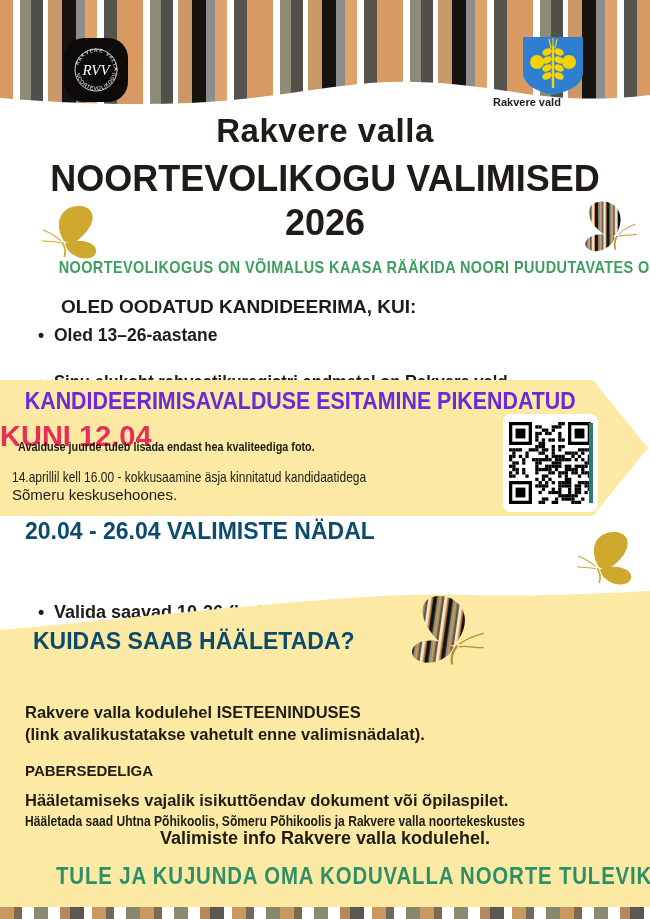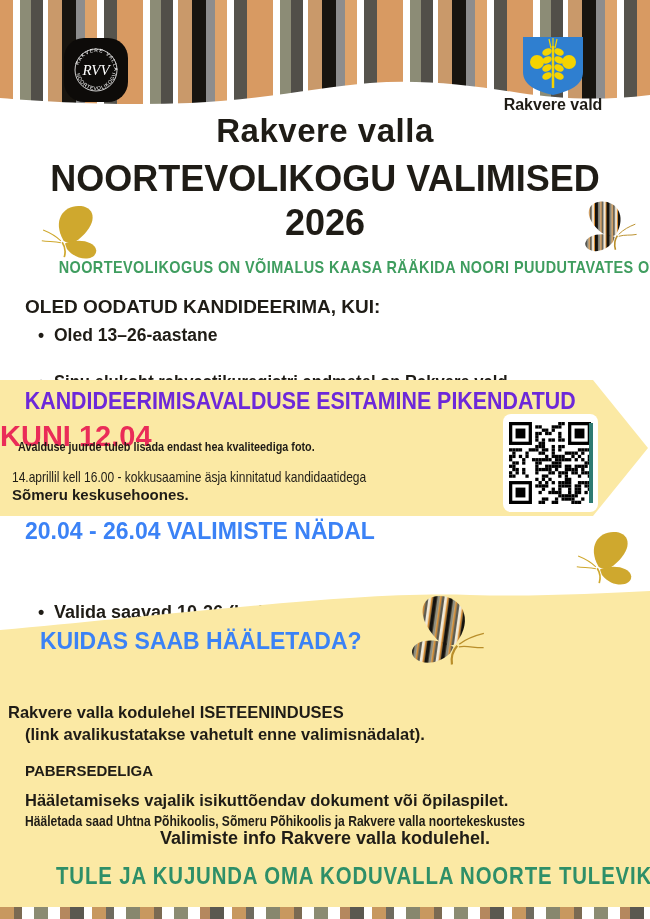--- a/index.html
+++ b/index.html
@@ -6,22 +6,22 @@
   .poster{position:relative;width:650px;height:919px;overflow:hidden;background:#ffffff;
           font-family:"Liberation Sans",sans-serif;color:#1f1c16;}
   .abs{position:absolute;}
   .center{left:0;width:650px;text-align:center;}
   .nowrap{white-space:nowrap;}
   .sx{display:inline-block;transform-origin:left center;}
   .sx-c{display:inline-block;transform-origin:center center;}
   .title1{font-size:33px;font-weight:bold;letter-spacing:0.5px;}
   .title2{font-size:36px;font-weight:bold;letter-spacing:0px;}
   .tagline{font-size:17px;font-weight:bold;color:#3f9d5f;letter-spacing:0.5px;}
-  .h-section{font-size:19px;font-weight:bold;}
-  .h-green{font-size:23px;font-weight:bold;color:#3b82f6;}
+  .h-section{font-size:19px;font-weight:bold;margin-left:36px;}
+  .h-green{font-size:23px;font-weight:bold;color:#0c4a6e;}
   .body-t{font-size:16.5px;font-weight:bold;line-height:1.32;}
   .bullet{position:relative;padding-left:16px;}
   .bullet::before{content:"•";position:absolute;left:0;top:0;}
   .banner-h1{font-size:23px;font-weight:bold;color:#6d28d9;}
   .banner-h2{font-size:29px;font-weight:bold;color:#ea2c58;}
   .small-h{font-size:15px;font-weight:bold;}
   .cta{font-size:24px;font-weight:bold;color:#2e8f68;letter-spacing:1px;}
   .bottom-stripes{left:0;top:907px;width:650px;height:12px;
     background:repeating-linear-gradient(90deg,
       #c8985f 0 14px,#7b6a52 14px 22px,#ffffff 22px 34px,#8b8b72 34px 48px,
@@ -91,21 +91,21 @@
     <line x1="39" y1="3" x2="37" y2="12" stroke="#f5d300" stroke-width="1.2"></line>
     <ellipse cx="29" cy="16" rx="5" ry="3.4" transform="rotate(-25 29 16)" fill="#f5d300"></ellipse>
     <ellipse cx="41" cy="16" rx="5" ry="3.4" transform="rotate(25 41 16)" fill="#f5d300"></ellipse>
     <ellipse cx="29" cy="24" rx="5" ry="3.4" transform="rotate(-25 29 24)" fill="#f5d300"></ellipse>
     <ellipse cx="41" cy="24" rx="5" ry="3.4" transform="rotate(25 41 24)" fill="#f5d300"></ellipse>
     <ellipse cx="29" cy="32" rx="5" ry="3.4" transform="rotate(-25 29 32)" fill="#f5d300"></ellipse>
     <ellipse cx="41" cy="32" rx="5" ry="3.4" transform="rotate(25 41 32)" fill="#f5d300"></ellipse>
     <ellipse cx="29" cy="40" rx="5" ry="3.4" transform="rotate(-25 29 40)" fill="#f5d300"></ellipse>
     <ellipse cx="41" cy="40" rx="5" ry="3.4" transform="rotate(25 41 40)" fill="#f5d300"></ellipse>
   </svg>
-  <div class="abs" style="left:493px;top:96px;width:120px;text-align:center;font-size:16px;font-weight:bold">Rakvere vald</div>
+  <div class="abs" style="left:493px;top:96px;width:120px;text-align:left;font-size:11px;font-weight:bold">Rakvere vald</div>
 
   <div class="abs center title1" style="top:112px">Rakvere valla</div>
   <div class="abs center title2" style="top:158px">NOORTEVOLIKOGU VALIMISED</div>
   <div class="abs center title2" style="top:202px">2026</div>
 
   <svg class="abs" style="left:28px;top:200px" width="82" height="68" viewBox="0 0 100 100">
     <g>
       <path d="M42,60 C24,28 44,6 68,9 C90,12 92,36 64,58 C56,64 47,64 42,60 Z" fill="#cfa82e"></path>
       <path d="M44,64 C62,56 88,60 90,74 C91,88 64,93 47,72 Z" fill="#cfa82e"></path>
       <path d="M40,62 C44,68 46,74 43,84" stroke="#cfa82e" stroke-width="2.5" fill="none"></path>
@@ -138,21 +138,21 @@
     <div class="abs banner-h1" style="left:0;top:8px;width:600px;text-align:center">
       <span class="sx-c nowrap" style="transform:scaleX(0.93)">KANDIDEERIMISAVALDUSE ESITAMINE PIKENDATUD</span>
     </div>
     <div class="abs banner-h2" style="left:0;top:40px;width:600px;text-align:left">KUNI 12.04</div>
     <div class="abs" style="left:18px;top:60px;font-size:12px;font-weight:bold">
       <span class="sx nowrap" style="transform:scaleX(0.9)">Avalduse juurde tuleb lisada endast hea kvaliteediga foto.</span>
     </div>
     <div class="abs" style="left:12px;top:88px;font-size:15px;font-weight:normal">
       <span class="sx nowrap" style="transform:scaleX(0.8)">14.aprillil kell 16.00 - kokkusaamine äsja kinnitatud kandidaatidega</span>
     </div>
-    <div class="abs" style="left:12px;top:106px;font-size:15px;font-weight:bold">Sõmeru keskusehoones.</div>
+    <div class="abs" style="left:12px;top:106px;font-size:15px;font-weight:normal">Sõmeru keskusehoones.</div>
   </div>
 
   <div class="abs qr-card">
     <svg id="qr-svg" style="position:absolute;left:6px;top:7px" width="82" height="84" viewBox="0 0 25 25">
         <rect x="15" y="0" width="1" height="1" fill="#000"></rect>
         <rect x="16" y="0" width="1" height="1" fill="#000"></rect>
         <rect x="8" y="1" width="1" height="1" fill="#000"></rect>
         <rect x="9" y="1" width="1" height="1" fill="#000"></rect>
         <rect x="13" y="1" width="1" height="1" fill="#000"></rect>
         <rect x="14" y="1" width="1" height="1" fill="#000"></rect>
@@ -393,23 +393,23 @@
 
   <svg class="abs" style="left:400px;top:590px" width="100" height="88" viewBox="0 0 100 100">
     <g transform="translate(100,0) scale(-1,1) rotate(-8 50 50)">
       <path d="M42,60 C24,28 44,6 68,9 C90,12 92,36 64,58 C56,64 47,64 42,60 Z" fill="url(#bfstripes)"></path>
       <path d="M44,64 C62,56 88,60 90,74 C91,88 64,93 47,72 Z" fill="url(#bfstripes)"></path>
       <path d="M40,62 C44,68 46,74 43,84" stroke="#b98e2a" stroke-width="2.5" fill="none"></path>
       <path d="M38,60 C30,52 22,48 12,44 M38,63 C28,60 20,62 10,60" stroke="#b98e2a" stroke-width="1.5" fill="none"></path>
     </g>
   </svg>
 
-  <div class="abs h-green" style="left:40px;top:628px">KUIDAS SAAB HÄÄLETADA?</div>
-
-  <div class="abs body-t" style="left:8px;top:702px">Rakvere valla kodulehel ISETEENINDUSES</div>
+  <div class="abs h-green" style="left:33px;top:628px">KUIDAS SAAB HÄÄLETADA?</div>
+
+  <div class="abs body-t" style="left:25px;top:702px">Rakvere valla kodulehel ISETEENINDUSES</div>
   <div class="abs body-t" style="left:25px;top:724px">(link avalikustatakse vahetult enne valimisnädalat).</div>
 
   <div class="abs small-h" style="left:25px;top:762px">PABERSEDELIGA</div>
   <div class="abs body-t" style="left:25px;top:790px">Hääletamiseks vajalik isikuttõendav dokument või õpilaspilet.</div>
   <div class="abs" style="left:25px;top:812px;font-size:15.5px;font-weight:bold">
     <span class="sx nowrap" style="transform:scaleX(0.78)">Hääletada saad Uhtna Põhikoolis, Sõmeru Põhikoolis ja Rakvere valla noortekeskustes</span>
   </div>
 
   <div class="abs center" style="top:828px;font-size:18px;font-weight:bold">Valimiste info Rakvere valla kodulehel.</div>
   <div class="abs center" style="top:862px">

